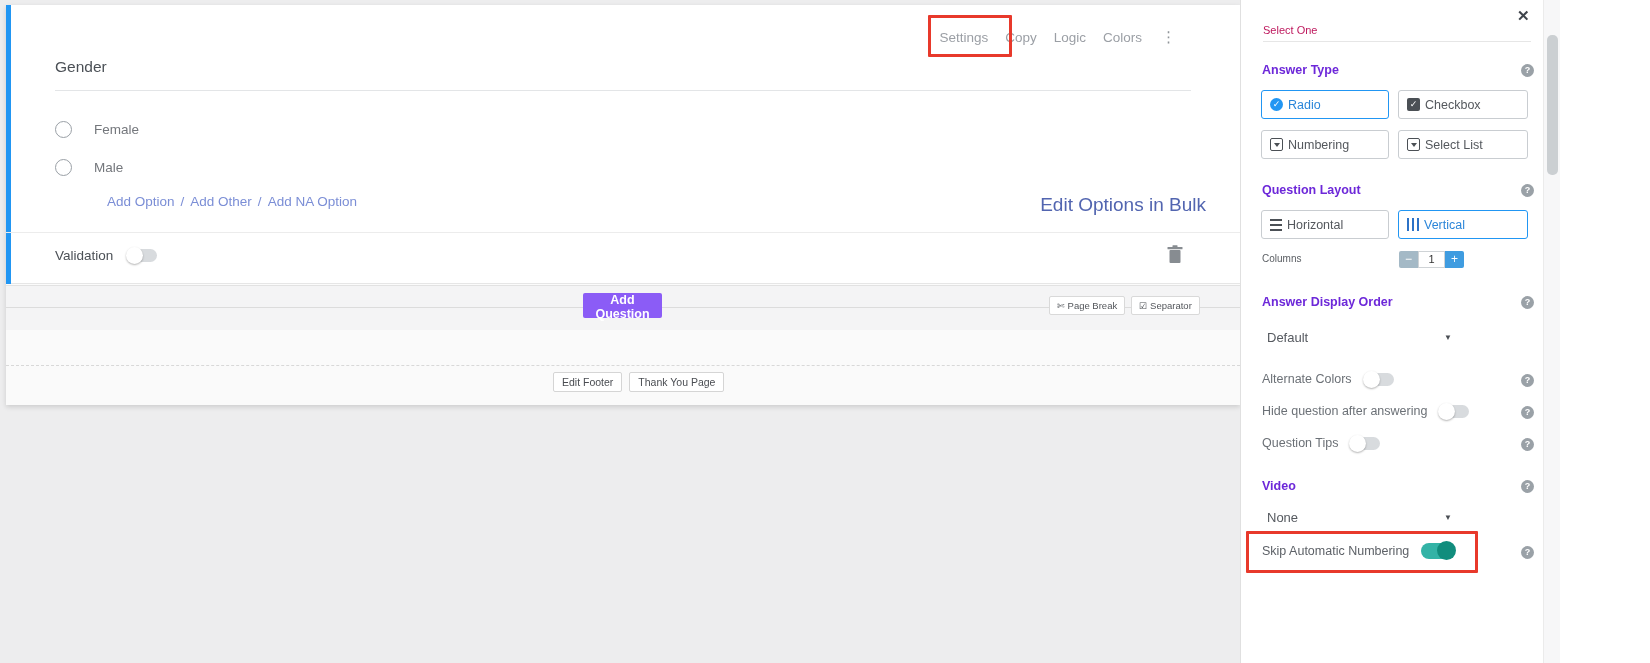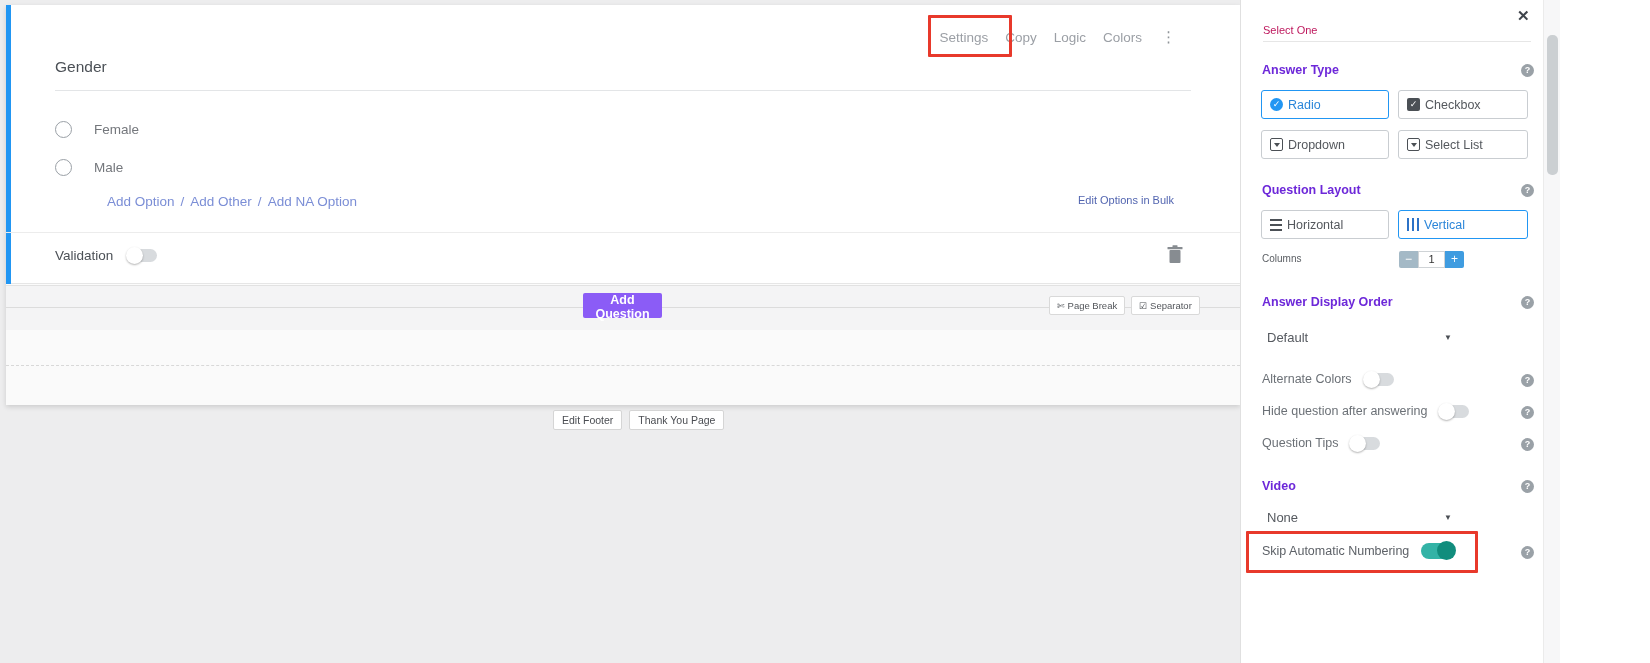--- a/index.html
+++ b/index.html
@@ -21,21 +21,21 @@
   .q-title { position:absolute; left:49px; top:53px; font-size:15.5px; color:#4b5056; }
   .q-underline { position:absolute; left:49px; top:85px; width:1136px; border-top:1px solid #e3e5e7; }
 
   .opt-row { position:absolute; left:49px; display:flex; align-items:center; gap:22px; }
   .opt-row.r1 { top:116px; } .opt-row.r2 { top:154px; }
   .radio-circle { width:17px; height:17px; border:1.5px solid #9aa0a6; border-radius:50%; background:#fff; }
   .opt-label { font-size:13.5px; color:#74777c; }
 
   .links-row { position:absolute; left:78px; top:189px; font-size:13.5px; color:#7b8ed6; display:flex; gap:6px;margin-left:23px; }
   .links-row a { color:#7b8ed6; text-decoration:none; cursor:pointer; }
-  .edit-bulk { position:absolute; right:66px; top:189px; font-size:11px; color:#5265b0; text-decoration:none; cursor:pointer; }
+  .edit-bulk { position:absolute; right:34px; top:189px; font-size:19px; color:#5265b0; text-decoration:none; cursor:pointer; }
 
   .card-divider { position:absolute; left:0; top:227px; width:1234px; border-top:1px solid #ececec; }
 
   .validation-row { position:absolute; left:49px; top:243px; display:flex; align-items:center; gap:14px; }
   .validation-label { font-size:13.5px; color:#4b5056; }
 
   .toggle { position:relative; width:30px; height:13px; border-radius:7px; background:#d8dbde; display:inline-block; cursor:pointer; flex:none; }
   .toggle::after { content:""; position:absolute; left:-1px; top:-2px; width:17px; height:17px; border-radius:50%; background:#fff; box-shadow:0 1px 2px rgba(0,0,0,.3); }
   .toggle.on { background:#33b3a6; }
   .toggle.on::after { left:auto; right:-1px; background:#118d7d; box-shadow:none; }
@@ -48,21 +48,21 @@
   .add-band { position:absolute; left:0; top:280px; width:1234px; height:45px; background:#f4f4f5; border-top:1px solid #e2e2e2; }
   .add-band .midline { position:absolute; left:0; top:21px; width:100%; border-top:1px solid #dcdcdc; }
   .add-q-btn { position:absolute; left:577px; top:7px; width:79px; height:25px; background:#8b5cf6; color:#fff; font-size:12.5px; font-weight:bold; border:none; border-radius:2px; cursor:pointer; font-family:inherit; }
   .mini-btn { position:absolute; top:10px; height:19px; background:#fff; border:1px solid #d9d9d9; border-radius:2px; font-size:9.5px; color:#53565b; display:flex; align-items:center; gap:3px; padding:0 7px; cursor:pointer; font-family:inherit; }
   .mini-btn .mini-ic { font-size:9px; color:#4a4e53; }
   .pb-btn { left:1043px; } .sep-btn { left:1125px; }
 
   
   .footer-band { position:absolute; left:0; top:325px; width:1234px; height:75px; background:#fafafa; }
   .dashed { position:absolute; left:0; top:35px; width:100%; border-top:1px dashed #d8d8d8; }
-  .footer-btns { position:absolute; left:547px; top:42px; display:flex; gap:7px;margin-top:38px; }
+  .footer-btns { position:absolute; left:547px; top:42px; display:flex; gap:7px; }
   .footer-btns button { height:20px; background:#fff; border:1px solid #d5d5d5; border-radius:2px; font-size:10.5px; color:#4a4d52; padding:0 8px; cursor:pointer; font-family:inherit; }
 
   
   .sidebar { position:absolute; left:1240px; top:0; width:303px; height:663px; background:#fff; border-left:1px solid #e0e0e0; }
   .sb-title { position:absolute; left:22px; top:24px; font-size:11px; color:#be185d; }
   .sb-close { position:absolute; left:276px; top:7px; font-size:15px; font-weight:bold; color:#3f444b; cursor:pointer; }
   .sb-divider { position:absolute; left:22px; right:12px; top:41px; border-top:1px solid #e6e6e6; }
 
   .sec-label { position:absolute; left:21px; font-size:12.5px; font-weight:bold; color:#6d28d9; }
   .help { position:absolute; left:280px; width:13px; height:13px; border-radius:50%; background:#9aa1a7; color:#fff; font-size:9px; font-weight:bold; text-align:center; line-height:13px; cursor:pointer; }
@@ -185,21 +185,21 @@
     <div class="choice-btn sel c1" style="top:90px;">
       <span class="ic-circle">✓</span>
       <span>Radio</span>
     </div>
     <div class="choice-btn c2" style="top:90px;">
       <span class="ic-square">✓</span>
       <span>Checkbox</span>
     </div>
     <div class="choice-btn c1" style="top:130px;">
       <span class="ic-drop"></span>
-      <span>Dropdown</span>
+      <span>Numbering</span>
     </div>
     <div class="choice-btn c2" style="top:130px;">
       <span class="ic-drop"></span>
       <span>Select List</span>
     </div>
 
     <div class="sec-label" style="top:183px;">Question Layout</div>
     <span class="help" style="top:184px;">?</span>
 
     <div class="choice-btn c1" style="top:210px;">

